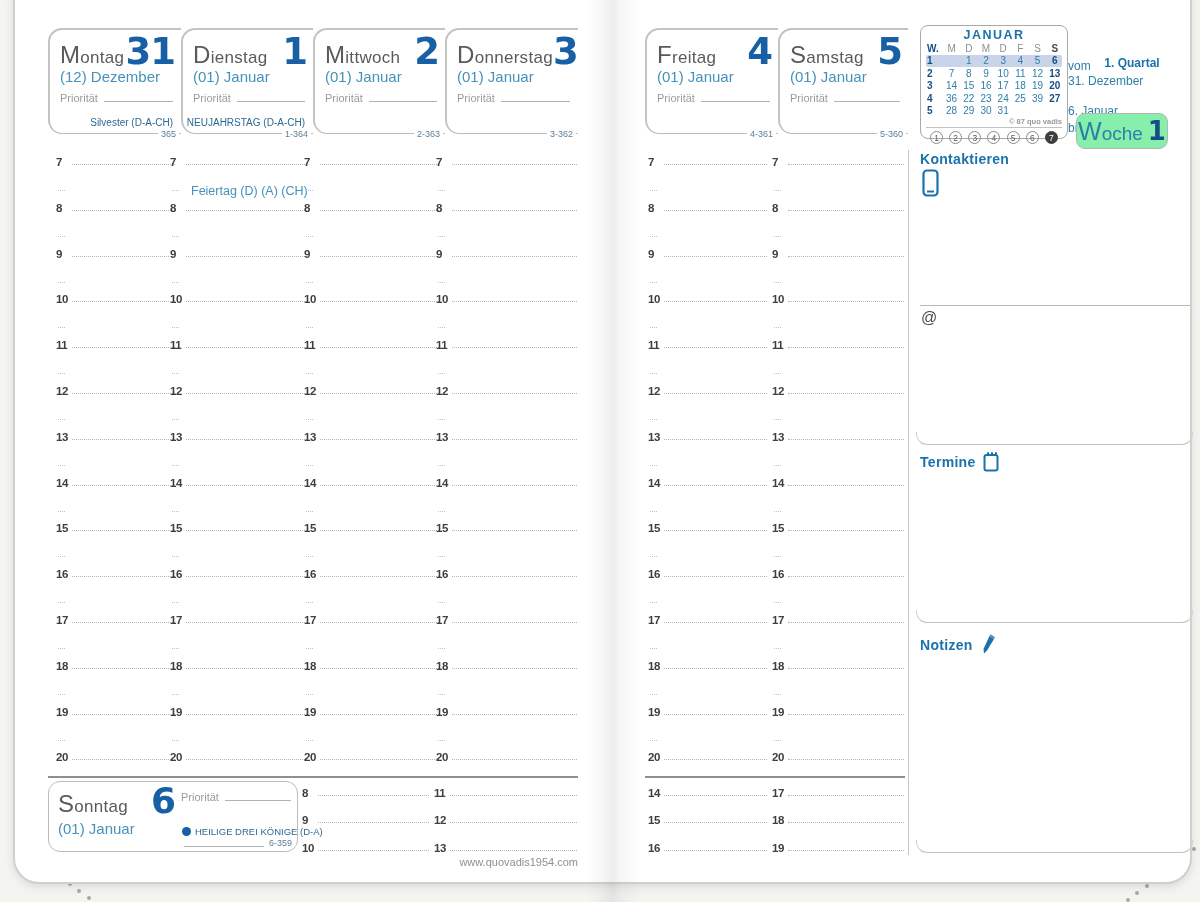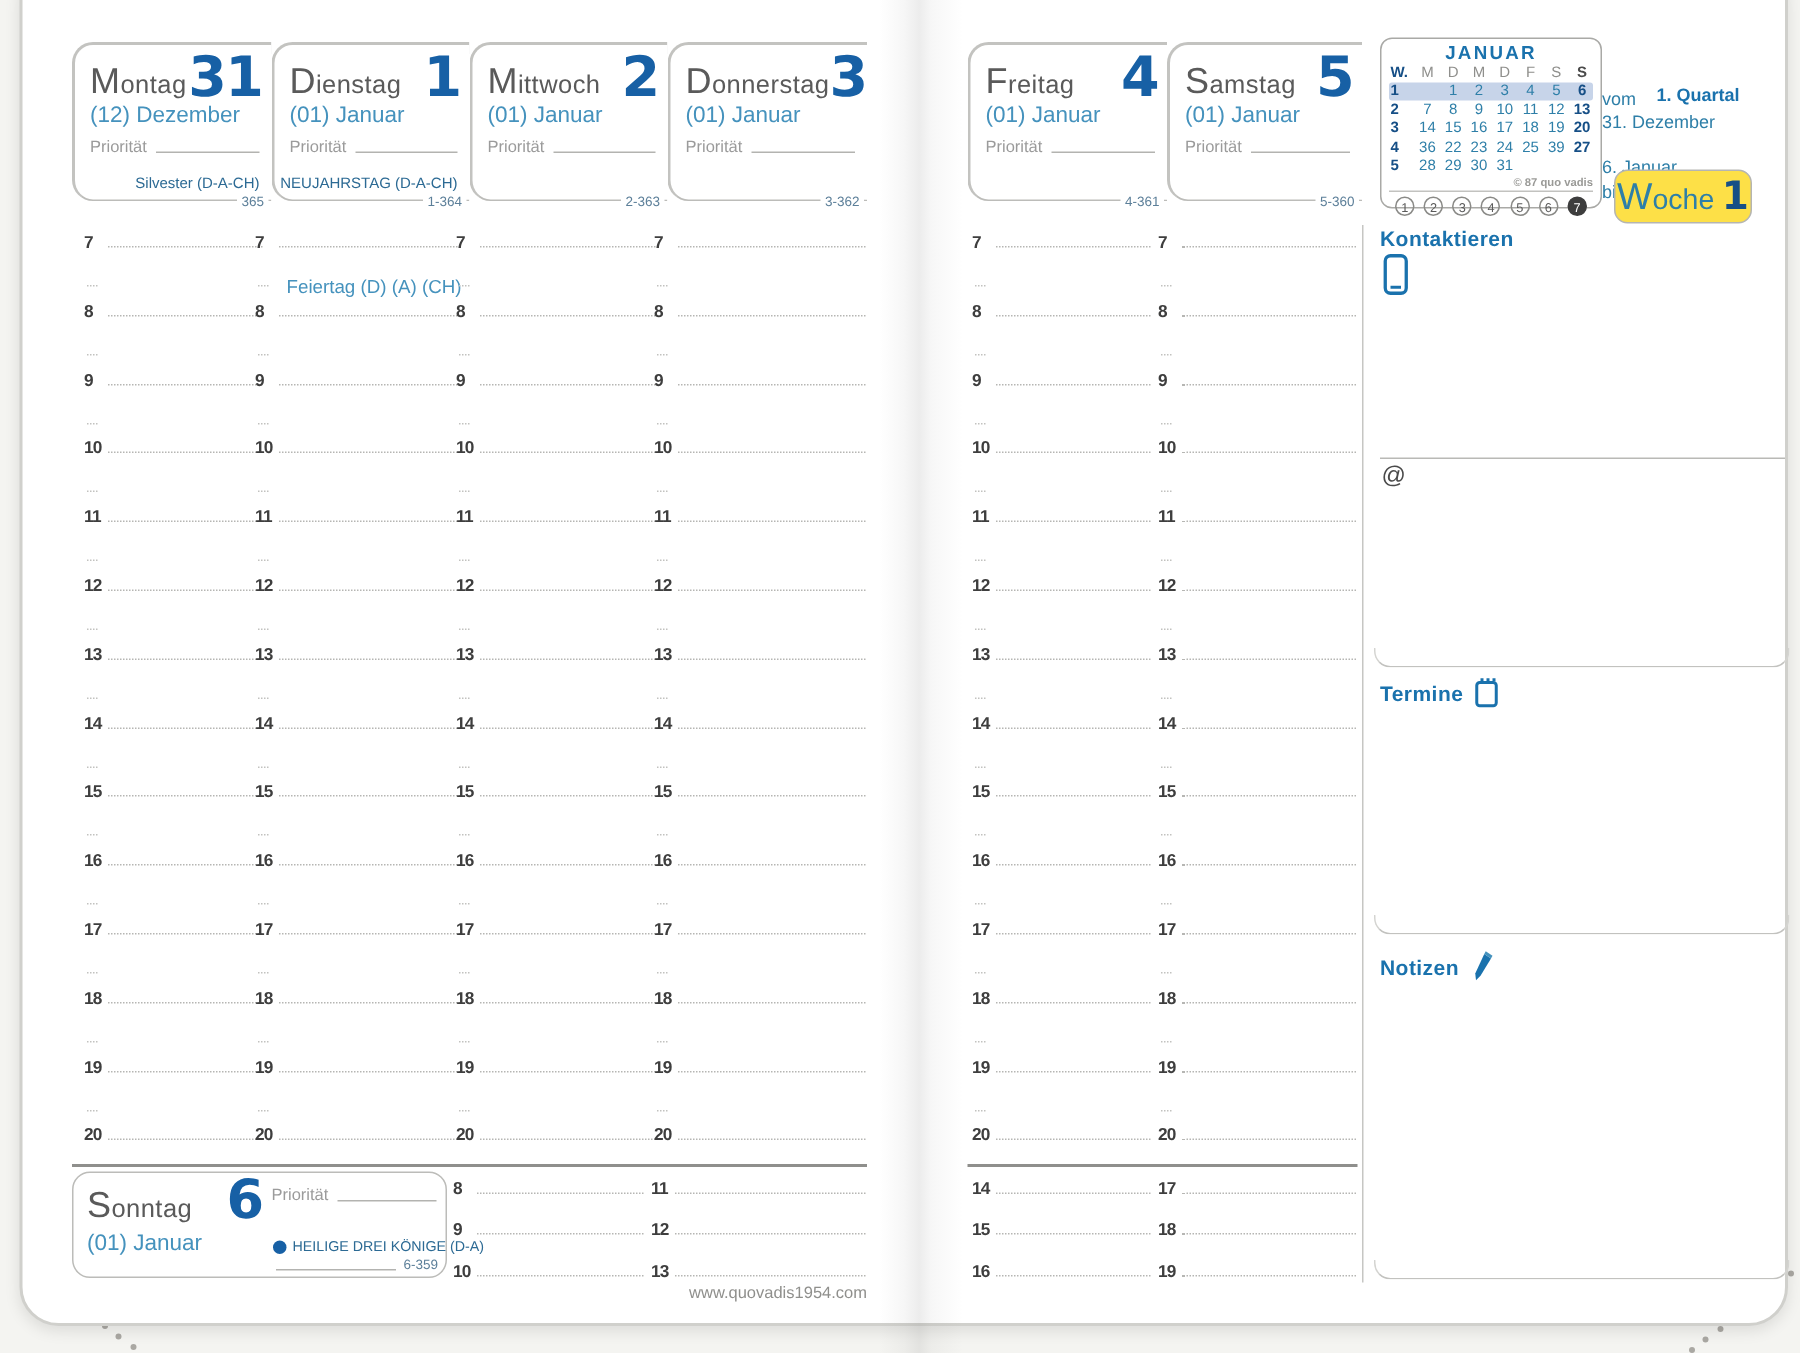--- a/index.html
+++ b/index.html
@@ -80,21 +80,21 @@
   .cal-copy{text-align:right;font-size:7.5px;color:#9a9a97;height:9px;line-height:9px;font-weight:bold;}
   .cal-circles{display:flex;justify-content:space-between;padding:3px 4px 0 4px;border-top:1px solid #c2c2bf;margin-top:1px;}
   .wk-circle{width:13px;height:13px;border-radius:50%;border:1px solid #8a8a87;font-size:8.5px;color:#5a5a5a;display:flex;align-items:center;justify-content:center;box-sizing:border-box;}
   .wk-circle.active{background:#3d3d3d;border-color:#3d3d3d;color:#fff;}
 
   #quartal{position:absolute;left:1072px;top:28px;width:120px;text-align:center;font-size:12px;font-weight:bold;color:#1a72ad;margin-top:28px;}
   .range-line{position:absolute;left:1068px;width:126px;text-align:left;font-size:12px;color:#2e7fa8;}
   #week-box{
     position:absolute;left:1076px;top:113px;width:92px;height:36px;
     border:1.5px solid #b5b5b2;border-radius:9px;box-sizing:border-box;
-    display:flex;align-items:center;justify-content:center;gap:5px;background:#fde047;
+    display:flex;align-items:center;justify-content:center;gap:5px;background:#86efac;
   }
   #week-label{font-size:19px;color:#2e7fa8;display:inline-block;}
   #week-label::first-letter{font-size:25px;}
   #week-number{font-family:"DejaVu Sans",sans-serif;font-size:26px;font-weight:bold;color:#164f86;line-height:1;}
 
   .side-title{position:absolute;font-size:14px;font-weight:bold;color:#1a72ad;letter-spacing:.3px;display:flex;align-items:center;gap:7px;}
   .rule{position:absolute;height:1px;background:#b9b9b6;}
   .box-bottom{
     position:absolute;height:13px;box-sizing:border-box;
     border-left:1.5px solid #d4d4d1;border-right:1.5px solid #d4d4d1;border-bottom:1.5px solid #c2c2bf;

